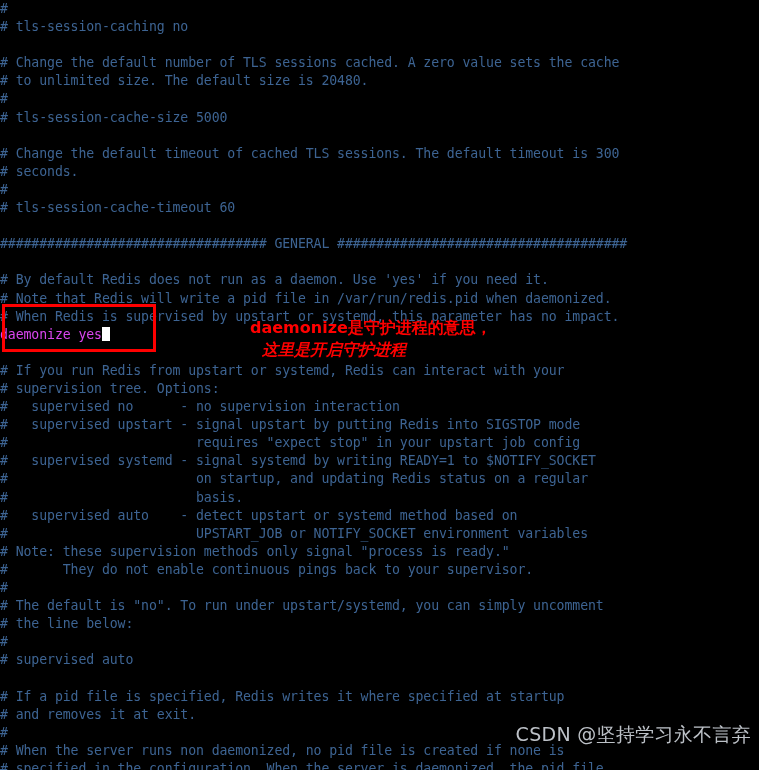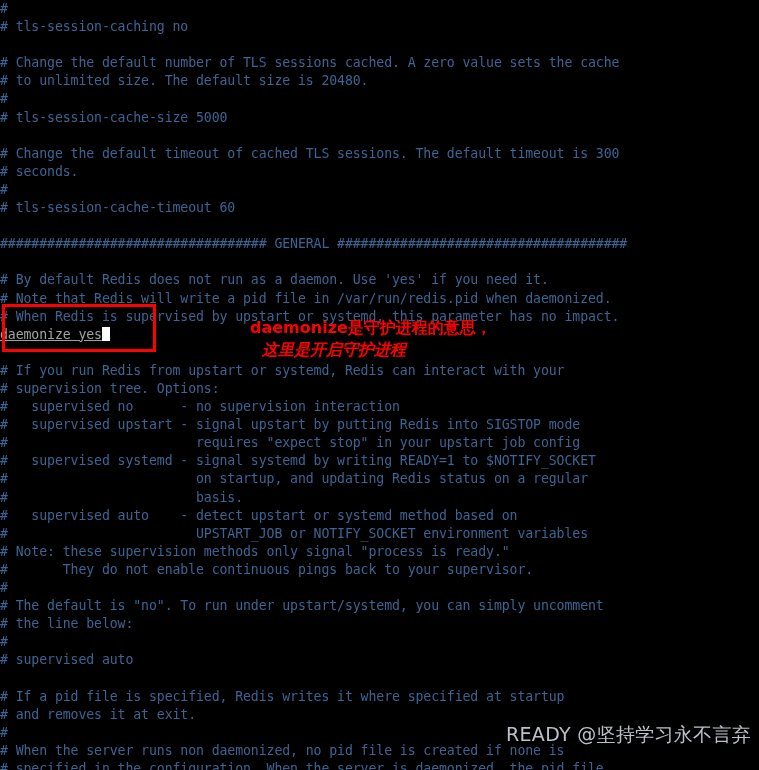--- a/index.html
+++ b/index.html
@@ -33,23 +33,22 @@
     letter-spacing: -0.1px;
     white-space: pre;
     color: #3d6493;
   }
   .ln {
     height: 18.1px;
     white-space: pre;
     color: #3d6493;
   }
   .ln.active {
-    color: #a3a3a3;
+    color: #d946ef;
     font-weight: normal;
-    text-decoration: underline;
   }
   .cursor-cell {
     display: inline-block;
     width: 8.2px;
     height: 14px;
     background: #ffffff;
     vertical-align: -2px;
   }
   #daemonize-box {
     position: absolute;
@@ -97,15 +96,15 @@
 <div id="terminal">
 
   <div id="code"><div class="ln"><span>#</span></div><div class="ln"><span># tls-session-caching no</span></div><div class="ln"><span></span></div><div class="ln"><span># Change the default number of TLS sessions cached. A zero value sets the cache</span></div><div class="ln"><span># to unlimited size. The default size is 20480.</span></div><div class="ln"><span>#</span></div><div class="ln"><span># tls-session-cache-size 5000</span></div><div class="ln"><span></span></div><div class="ln"><span># Change the default timeout of cached TLS sessions. The default timeout is 300</span></div><div class="ln"><span># seconds.</span></div><div class="ln"><span>#</span></div><div class="ln"><span># tls-session-cache-timeout 60</span></div><div class="ln"><span></span></div><div class="ln"><span>################################## GENERAL #####################################</span></div><div class="ln"><span></span></div><div class="ln"><span># By default Redis does not run as a daemon. Use 'yes' if you need it.</span></div><div class="ln"><span># Note that Redis will write a pid file in /var/run/redis.pid when daemonized.</span></div><div class="ln"><span># When Redis is supervised by upstart or systemd, this parameter has no impact.</span></div><div class="ln active"><span>daemonize yes</span><span class="cursor-cell"></span></div><div class="ln"><span></span></div><div class="ln"><span># If you run Redis from upstart or systemd, Redis can interact with your</span></div><div class="ln"><span># supervision tree. Options:</span></div><div class="ln"><span>#   supervised no      - no supervision interaction</span></div><div class="ln"><span>#   supervised upstart - signal upstart by putting Redis into SIGSTOP mode</span></div><div class="ln"><span>#                        requires "expect stop" in your upstart job config</span></div><div class="ln"><span>#   supervised systemd - signal systemd by writing READY=1 to $NOTIFY_SOCKET</span></div><div class="ln"><span>#                        on startup, and updating Redis status on a regular</span></div><div class="ln"><span>#                        basis.</span></div><div class="ln"><span>#   supervised auto    - detect upstart or systemd method based on</span></div><div class="ln"><span>#                        UPSTART_JOB or NOTIFY_SOCKET environment variables</span></div><div class="ln"><span># Note: these supervision methods only signal "process is ready."</span></div><div class="ln"><span>#       They do not enable continuous pings back to your supervisor.</span></div><div class="ln"><span>#</span></div><div class="ln"><span># The default is "no". To run under upstart/systemd, you can simply uncomment</span></div><div class="ln"><span># the line below:</span></div><div class="ln"><span>#</span></div><div class="ln"><span># supervised auto</span></div><div class="ln"><span></span></div><div class="ln"><span># If a pid file is specified, Redis writes it where specified at startup</span></div><div class="ln"><span># and removes it at exit.</span></div><div class="ln"><span>#</span></div><div class="ln"><span># When the server runs non daemonized, no pid file is created if none is</span></div><div class="ln"><span># specified in the configuration. When the server is daemonized, the pid file</span></div></div>
 
   <div id="daemonize-box"></div>
 
   <div class="annot" id="annot-line-1">daemonize是守护进程的意思，</div>
 
   <div class="annot" id="annot-line-2">这里是开启守护进程</div>
 
-  <div id="watermark">READY @坚持学习永不言弃</div>
+  <div id="watermark">CSDN @坚持学习永不言弃</div>
 
 </div>
 
 </body></html>

